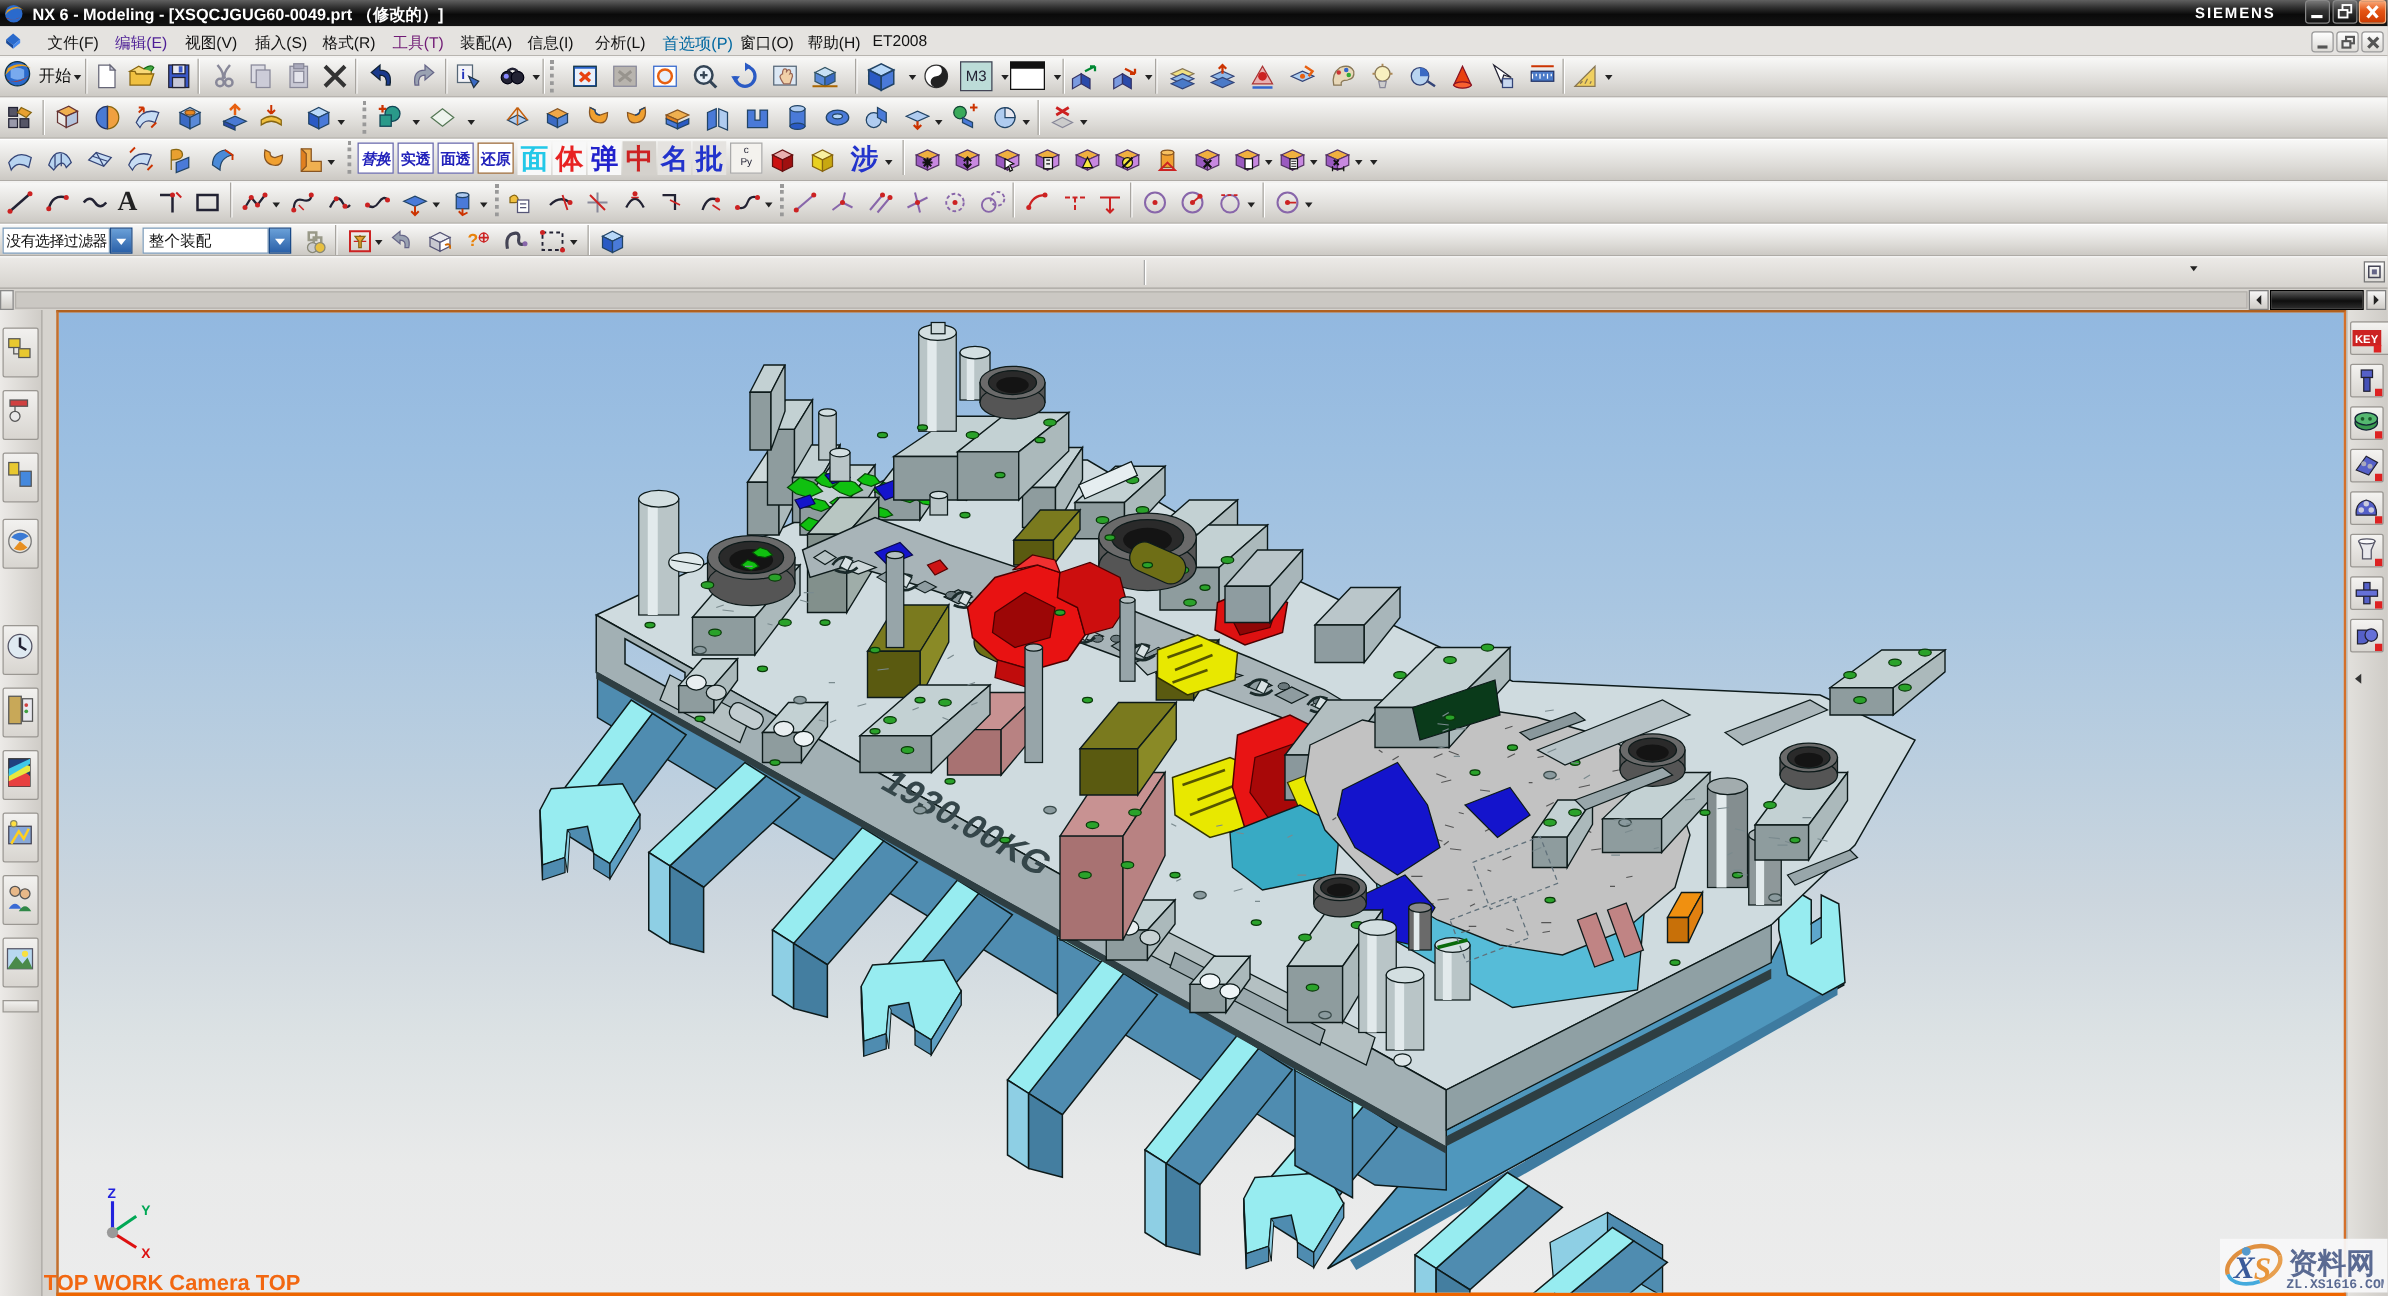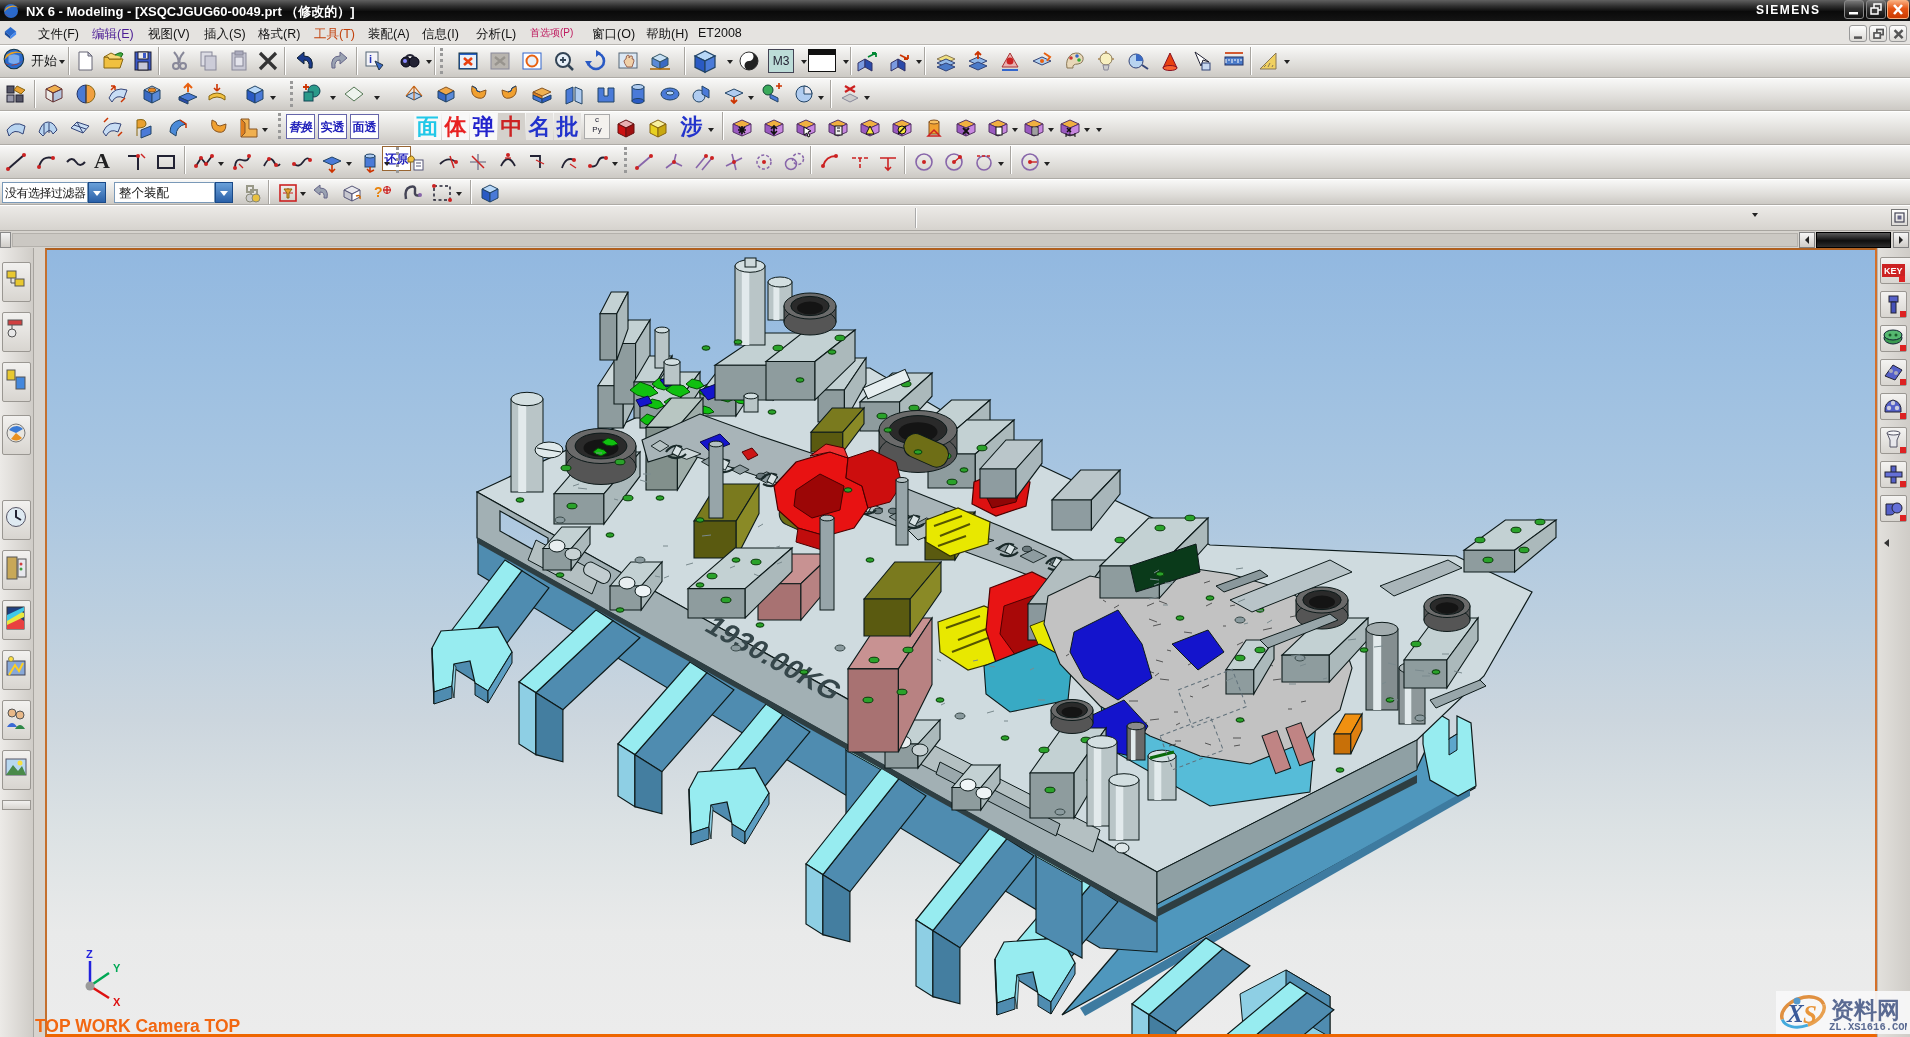--- a/index.html
+++ b/index.html
@@ -33,25 +33,25 @@
 <svg class="abs" style="left:3px;top:4px" width="15" height="15" viewBox="0 0 16 16">
         <path d="M2 7 L8 2 L14 7 L8 12Z" fill="#2a6acc"></path>
         <path d="M2 7 L8 12 L8 15 L2 10Z" fill="#1a4a99"></path>
         <path d="M14 7 L8 12 L8 15 L14 10Z" fill="#4488ee"></path>
       </svg>
 <span class="abs" style="left:38px;top:5px;font-size:12.5px;color:#111;">文件(F)</span>
 <span class="abs" style="left:92px;top:5px;font-size:12.5px;color:#4c1d95;">编辑(E)</span>
 <span class="abs" style="left:148px;top:5px;font-size:12.5px;color:#111;">视图(V)</span>
 <span class="abs" style="left:204px;top:5px;font-size:12.5px;color:#111;">插入(S)</span>
 <span class="abs" style="left:258px;top:5px;font-size:12.5px;color:#111;">格式(R)</span>
-<span class="abs" style="left:314px;top:5px;font-size:12.5px;color:#c2410c;">工具(T)</span>
+<span class="abs" style="left:314px;top:5px;font-size:12.5px;color:#701a75;">工具(T)</span>
 <span class="abs" style="left:368px;top:5px;font-size:12.5px;color:#111;">装配(A)</span>
 <span class="abs" style="left:422px;top:5px;font-size:12.5px;color:#111;">信息(I)</span>
 <span class="abs" style="left:476px;top:5px;font-size:12.5px;color:#111;">分析(L)</span>
-<span class="abs" style="left:530px;top:5px;font-size:10px;color:#be185d;">首选项(P)</span>
+<span class="abs" style="left:530px;top:5px;font-size:13px;color:#0369a1;">首选项(P)</span>
 <span class="abs" style="left:592px;top:5px;font-size:12.5px;color:#111;">窗口(O)</span>
 <span class="abs" style="left:646px;top:5px;font-size:12.5px;color:#111;">帮助(H)</span>
 <span class="abs" style="left:698px;top:5px;font-size:12.5px;color:#111;">ET2008</span>
 <span class="abs" style="left:1849px;top:4px;width:18px;height:17px;background:linear-gradient(#fefefe,#dcdad6);border:1px solid #999;border-radius:3px;"><svg width="16" height="15" viewBox="0 0 14 13">
           <rect x="3.5" y="9" width="7" height="2.2" fill="#555"></rect>
         </svg></span>
 <span class="abs" style="left:1869px;top:4px;width:18px;height:17px;background:linear-gradient(#fefefe,#dcdad6);border:1px solid #999;border-radius:3px;"><svg width="16" height="15" viewBox="0 0 14 13">
           <rect x="6" y="3" width="5.5" height="4.5" fill="none" stroke="#555" stroke-width="1.5"></rect>
           <rect x="3.5" y="6" width="5.5" height="4.5" fill="#eee" stroke="#555" stroke-width="1.5"></rect>
         </svg></span>
@@ -409,21 +409,21 @@
     </svg>
     <svg class="abs" style="left:236px;top:116px" width="24" height="24" viewBox="0 0 24 24">
       <path d="M5 3 L13 3 L13 13 L21 13 L21 21 L5 21Z" fill="#f0b050" stroke="#852"></path>
       <path d="M5 3 L9 7 L9 17 L5 21" fill="#e08020" stroke="#852"></path>
     </svg>
     <span class="dd" style="left:262px;top:128px;"></span>
     <span class="grip" style="left:278px;top:113px;height:26px;"></span>
     <span class="chbtn" style="left:286px;top:114px;border-color:#6666aa;font-style:italic;">替换</span>
     <span class="chbtn" style="left:318px;top:114px;border-color:#6666aa;">实透</span>
     <span class="chbtn" style="left:350px;top:114px;border-color:#6666aa;">面透</span>
-    <span class="chbtn" style="left:382px;top:114px;border-color:#996633;margin-top:32px;">还原</span>
+    <span class="chbtn" style="left:382px;top:114px;border-color:#996633;">还原</span>
     <span class="abs" style="left:414px;top:113px;width:27px;height:27px;background:#f8f8f8;color:#22c8e8;font-size:22px;font-weight:bold;text-align:center;line-height:27px;font-family:Liberation Serif,serif;">面</span>
     <span class="abs" style="left:442px;top:113px;width:27px;height:27px;background:#f8f8f8;color:#e82222;font-size:22px;font-weight:bold;text-align:center;line-height:27px;font-family:Liberation Serif,serif;">体</span>
     <span class="abs" style="left:470px;top:113px;width:27px;height:27px;background:#f8f8f8;color:#2222cc;font-size:22px;font-weight:bold;text-align:center;line-height:27px;font-family:Liberation Serif,serif;">弹</span>
     <span class="abs" style="left:498px;top:113px;width:27px;height:27px;background:#d4d1cc;color:#cc2222;font-size:22px;font-weight:bold;text-align:center;line-height:27px;font-family:Liberation Serif,serif;">中</span>
     <span class="abs" style="left:526px;top:113px;width:27px;height:27px;background:#e5e3e0;color:#2233cc;font-size:22px;font-weight:bold;text-align:center;line-height:27px;font-family:Liberation Serif,serif;">名</span>
     <span class="abs" style="left:554px;top:113px;width:27px;height:27px;background:#e5e3e0;color:#2233cc;font-size:22px;font-weight:bold;text-align:center;line-height:27px;font-family:Liberation Serif,serif;">批</span>
     <span class="abs" style="left:584px;top:114px;width:26px;height:25px;background:#f4f2ee;border:1px solid #aaa;font-size:8px;color:#223;text-align:center;line-height:10px;">c<br>Py</span>
     <svg class="abs" style="left:614px;top:116px" width="24" height="24" viewBox="0 0 24 24">
       <path d="M4 8 L12 4 L20 8 L12 12Z" fill="#e8b0b0" stroke="#611"></path>
       <path d="M4 8 L12 12 L12 21 L4 17Z" fill="#cc1111" stroke="#611"></path>

